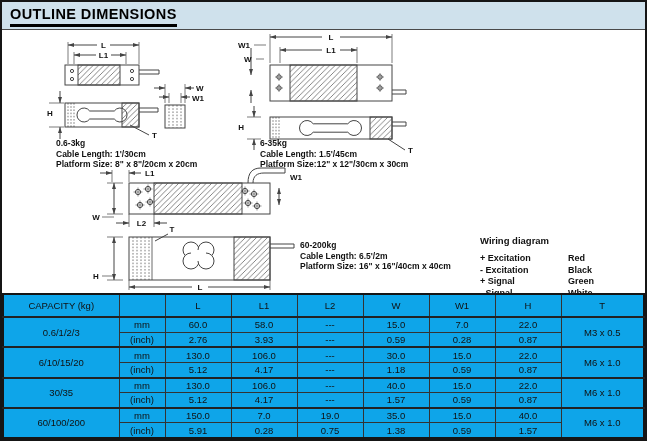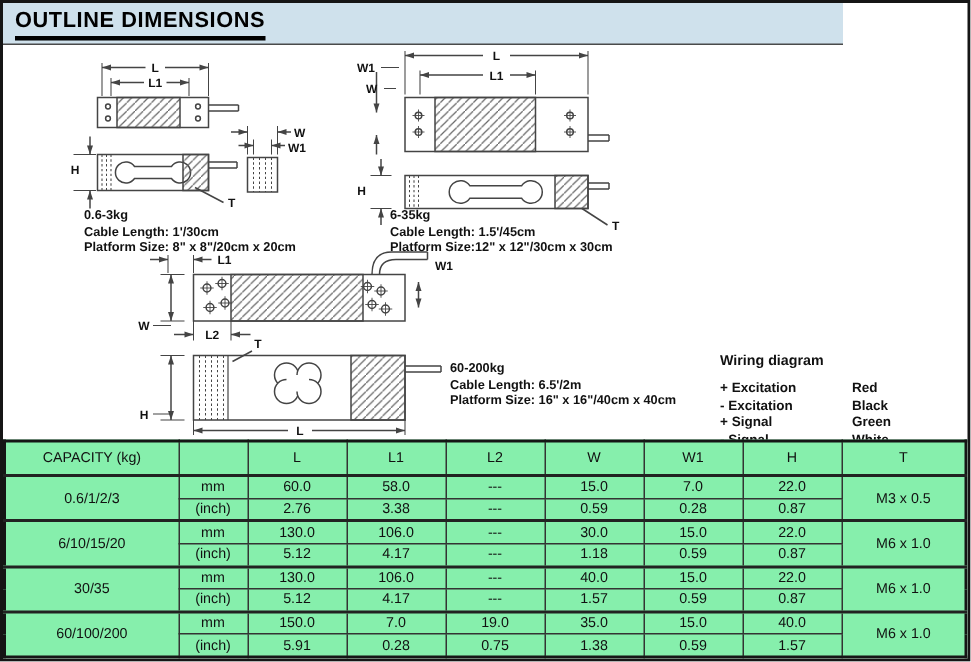--- a/index.html
+++ b/index.html
@@ -1,30 +1,30 @@
 <!DOCTYPE html>
 <html><head>
 <meta charset="utf-8">
 <style>
   html,body{margin:0;padding:0;background:#d8d8d8;font-family:"Liberation Sans",sans-serif;}
   .page{position:relative;width:647px;height:441px;margin:0 auto;background:#fff;
         border:2px solid #151515;box-sizing:border-box;overflow:hidden;}
-  .hdr{position:absolute;left:0;top:0;width:560px;height:28px;background:#cfe1ec;
+  .hdr{position:absolute;left:0;top:0;width:643px;height:28px;background:#cfe1ec;
        border-bottom:1px solid #4a4a4a;box-sizing:border-box;}
   .hdr-title{display:inline-block;margin:4px 0 0 8px;min-width:160px;padding-bottom:2px;
        border-bottom:3px solid #000;font-size:14.5px;font-weight:bold;letter-spacing:.4px;color:#000;}
   svg.draw{position:absolute;left:0;top:28px;}
   svg.draw text{font-family:"Liberation Sans",sans-serif;font-size:8px;font-weight:bold;fill:#111;}
   .cap{position:absolute;font-size:8.5px;font-weight:bold;color:#111;line-height:10.5px;white-space:nowrap;}
   .wiring{position:absolute;left:478px;top:213px;font-size:9px;font-weight:bold;color:#111;margin-top:20px;}
   .wiring .wtitle{font-size:9.5px;margin-bottom:7px;}
   .wiring .wrow{display:flex;line-height:11.5px;align-items:flex-end;}
   .wiring .wterm{width:88px;}
   table.dims{position:absolute;left:0;top:291px;width:643px;height:146px;border-collapse:collapse;
-       table-layout:fixed;font-size:9.5px;color:#111;background:#86efac;}
+       table-layout:fixed;font-size:9.5px;color:#111;background:#0ea5e9;}
   table.dims th,table.dims td{border:1px solid #333;text-align:center;padding:0;font-weight:normal;
        overflow:hidden;white-space:nowrap;}
   table.dims thead th{height:21px;border-bottom:1.5px solid #222;}
   table.dims{border:2px solid #151515;}
   tr.gtop td{border-top:2px solid #222;}
 </style>
 </head>
 <body>
 
 <div class="page">
@@ -276,21 +276,21 @@
         <td>58.0</td>
         <td>---</td>
         <td>15.0</td>
         <td>7.0</td>
         <td>22.0</td>
         <td rowspan="2">M3 x 0.5</td>
       </tr>
       <tr>
         <td>(inch)</td>
         <td>2.76</td>
-        <td>3.38</td>
+        <td>3.93</td>
         <td>---</td>
         <td>0.59</td>
         <td>0.28</td>
         <td>0.87</td>
       </tr>
       <tr class="gtop">
         <td rowspan="2">6/10/15/20</td>
         <td>mm</td>
         <td>130.0</td>
         <td>106.0</td>

